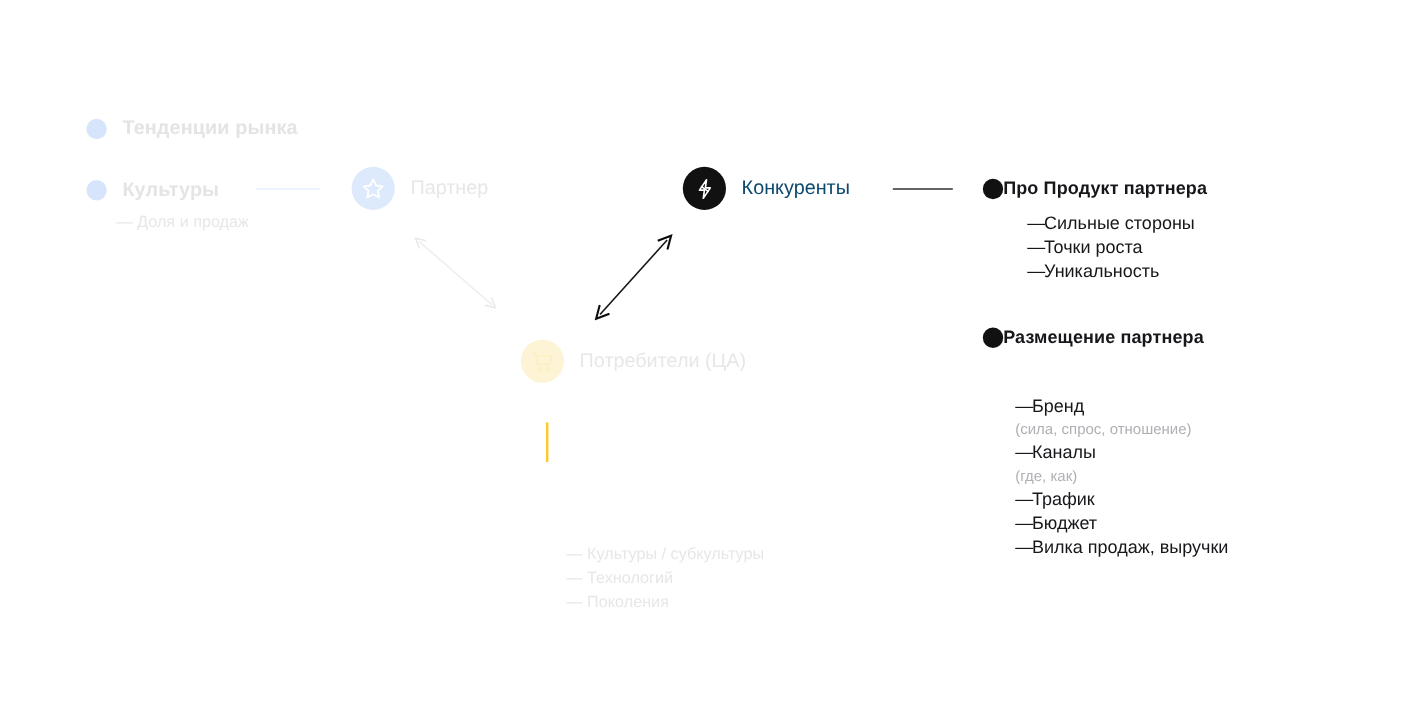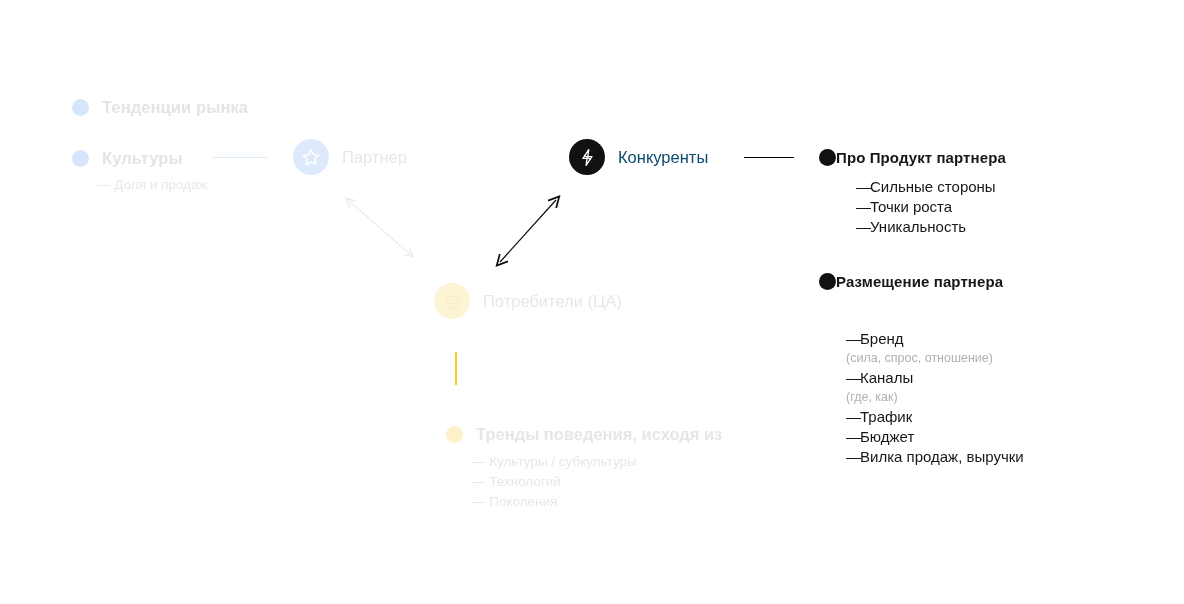--- a/index.html
+++ b/index.html
@@ -214,24 +214,20 @@
         <path d="M2.4,3.2 L4.6,3.2 L6.9,14.4 L18.4,14.4 L20.4,6.5 L5.6,6.5"></path>
         <circle cx="9.2" cy="19.1" r="1.55"></circle>
         <circle cx="16.6" cy="19.1" r="1.55"></circle>
       </svg>
     </span>
     <span class="node-label label-faded-plain">Потребители (ЦА)</span>
   </div>
 
   <div class="vline-yellow" style="left:455px; top:352px; height:33px;"></div>
 
-  <div class="node" style="left:446px; top:425px;">
-    <span class="dot dot-yellow"></span>
-    <span class="node-label label-faded-yellow">Тренды поведения, исходя из</span>
-  </div>
 
   <div class="sub-faded" style="left:472px; top:454px;">— Культуры / субкультуры</div>
   <div class="sub-faded" style="left:472px; top:474px;">— Технологий</div>
   <div class="sub-faded" style="left:472px; top:494px;">— Поколения</div>
 
   <div class="node" style="left:819px; top:149px;">
     <span class="dot dot-black"></span>
     <span class="node-label label-strong">Про Продукт партнера</span>
   </div>
 

